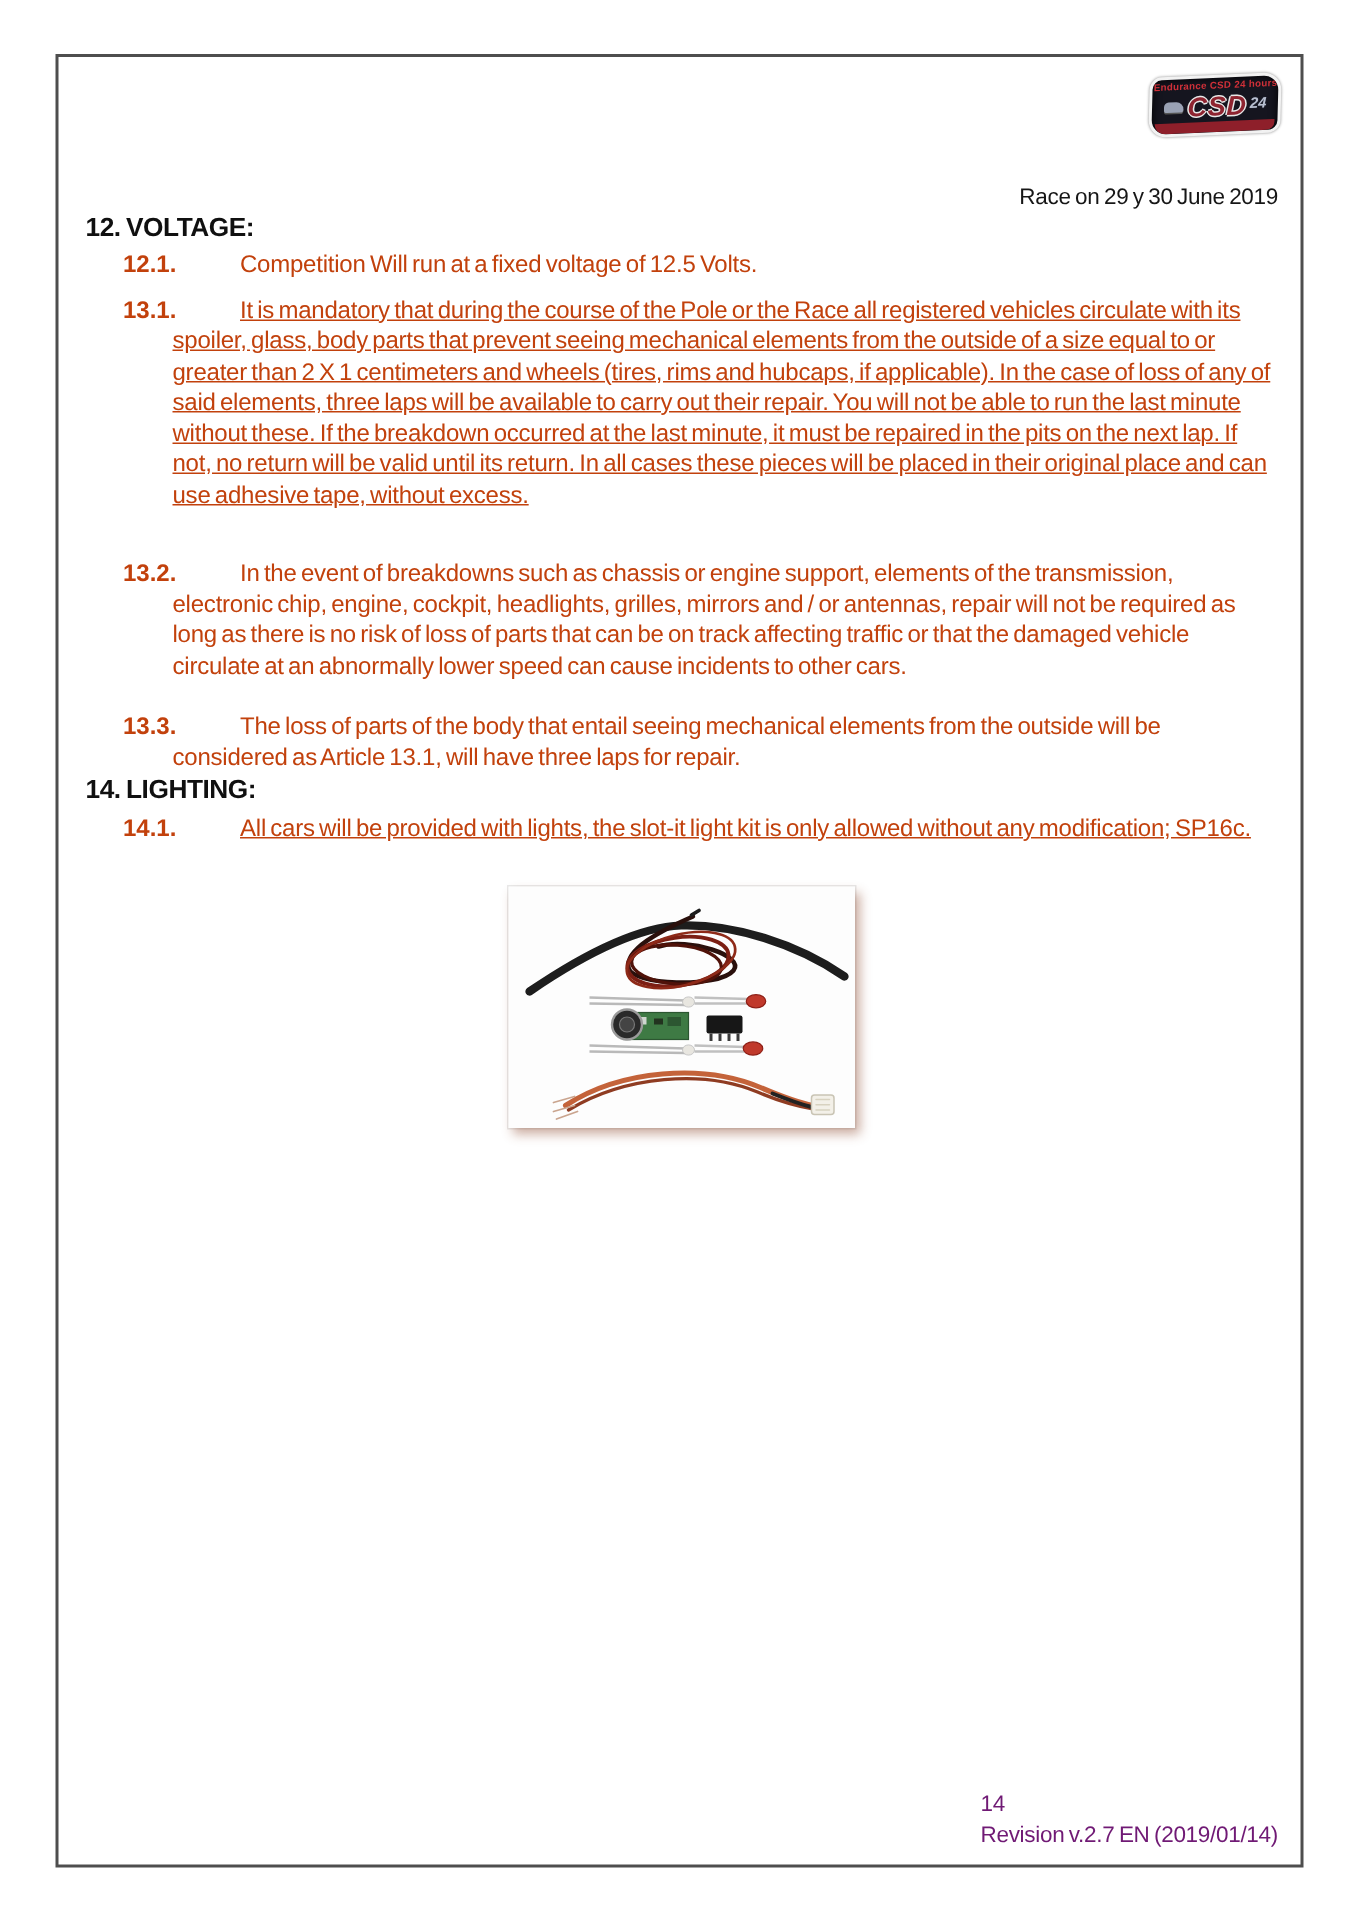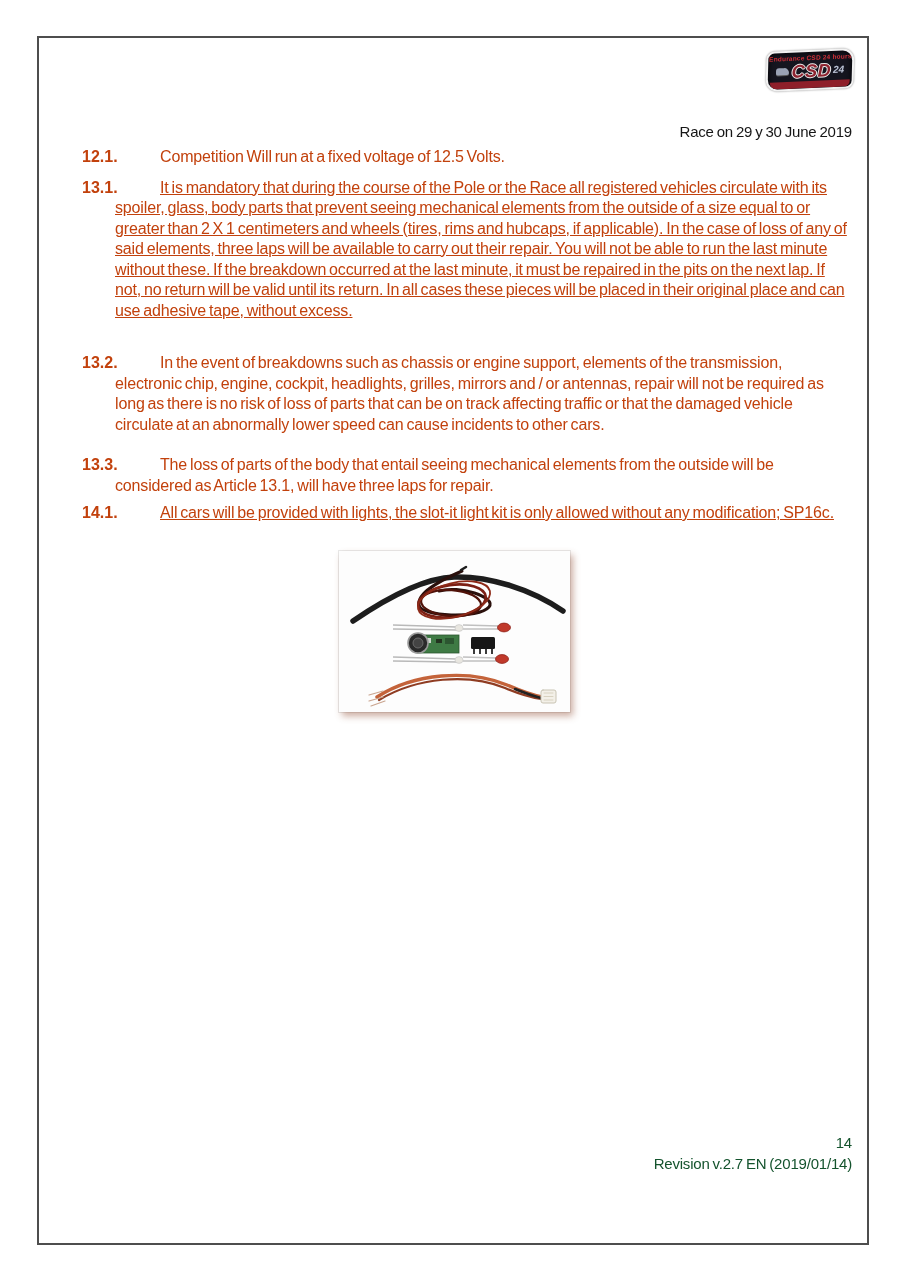--- a/index.html
+++ b/index.html
@@ -73,23 +73,23 @@
   .mt7  { margin-top:7px;text-decoration:underline; }
   .mt21 { margin-top:21px; }
   .figure-wrap {
     margin-top:27px; display:flex; justify-content:center;
   }
   .kit-img {
     width:231px; height:161px; background:#fdfdfd;
     box-shadow:3px 4px 7px rgba(140,70,45,0.45), 0 0 0 1px #e9e9e9;
   }
   .footer {
-    position:absolute; right:54px; top:1132px; text-align:right;
+    position:absolute; right:54px; top:1192px; 
     font-size:15px; line-height:21px; letter-spacing:-0.2px; word-spacing:-1px;
-    color:#14532d;
+    color:#701a75;
   }
 </style>
 </head>
 <body>
 
 <div class="page">
   <div class="frame"></div>
 
   <div class="content">
 
@@ -98,38 +98,40 @@
       <div class="logo-mid">
         <span class="logo-car"></span>
         <span class="logo-main">CSD</span>
         <span class="logo-suffix">24</span>
       </div>
       <div class="logo-bottom"></div>
     </div>
 
     <div class="race-date">Race on 29 y 30 June 2019</div>
 
+    <h2 class="sec sec-12"><span>12.</span> <span>VOLTAGE:</span></h2>
     <div class="item mt6">
       <span class="num">12.1.</span>
       <span class="body">Competition Will run at a fixed voltage of 12.5 Volts.</span>
     </div>
 
     <div class="item mt10">
       <span class="num">13.1.</span>
       <span class="body">It is mandatory that during the course of the Pole or the Race all registered vehicles circulate with its spoiler, glass, body parts that prevent seeing mechanical elements from the outside of a size equal to or greater than 2 X 1 centimeters and wheels (tires, rims and hubcaps, if applicable). In the case of loss of any of said elements, three laps will be available to carry out their repair. You will not be able to run the last minute without these. If the breakdown occurred at the last minute, it must be repaired in the pits on the next lap. If not, no return will be valid until its return. In all cases these pieces will be placed in their original place and can use adhesive tape, without excess.</span>
     </div>
     <div class="item mt22">
       <span class="num">13.2.</span>
       <span class="body">In the event of breakdowns such as chassis or engine support, elements of the transmission, electronic chip, engine, cockpit, headlights, grilles, mirrors and / or antennas, repair will not be required as long as there is no risk of loss of parts that can be on track affecting traffic or that the damaged vehicle circulate at an abnormally lower speed can cause incidents to other cars.</span>
     </div>
     <div class="item mt20">
       <span class="num">13.3.</span>
       <span class="body">The loss of parts of the body that entail seeing mechanical elements from the outside will be considered as Article 13.1, will have three laps for repair.</span>
     </div>
 
+    <h2 class="sec sec-14"><span>14.</span> <span>LIGHTING:</span></h2>
     <div class="item mt7">
       <span class="num">14.1.</span>
       <span class="body">All cars will be provided with lights, the slot-it light kit is only allowed without any modification; SP16c.</span>
     </div>
 
     <div class="figure-wrap">
       <svg class="kit-img" viewBox="0 0 231 161" xmlns="http://www.w3.org/2000/svg">
         <rect x="0" y="0" width="231" height="161" fill="#fdfdfd"></rect>
 
         <path d="M14,70 C55,42 88,27 115,26 C150,25 192,38 224,60" fill="none" stroke="#1d1d1d" stroke-width="5.5" stroke-linecap="round"></path>

